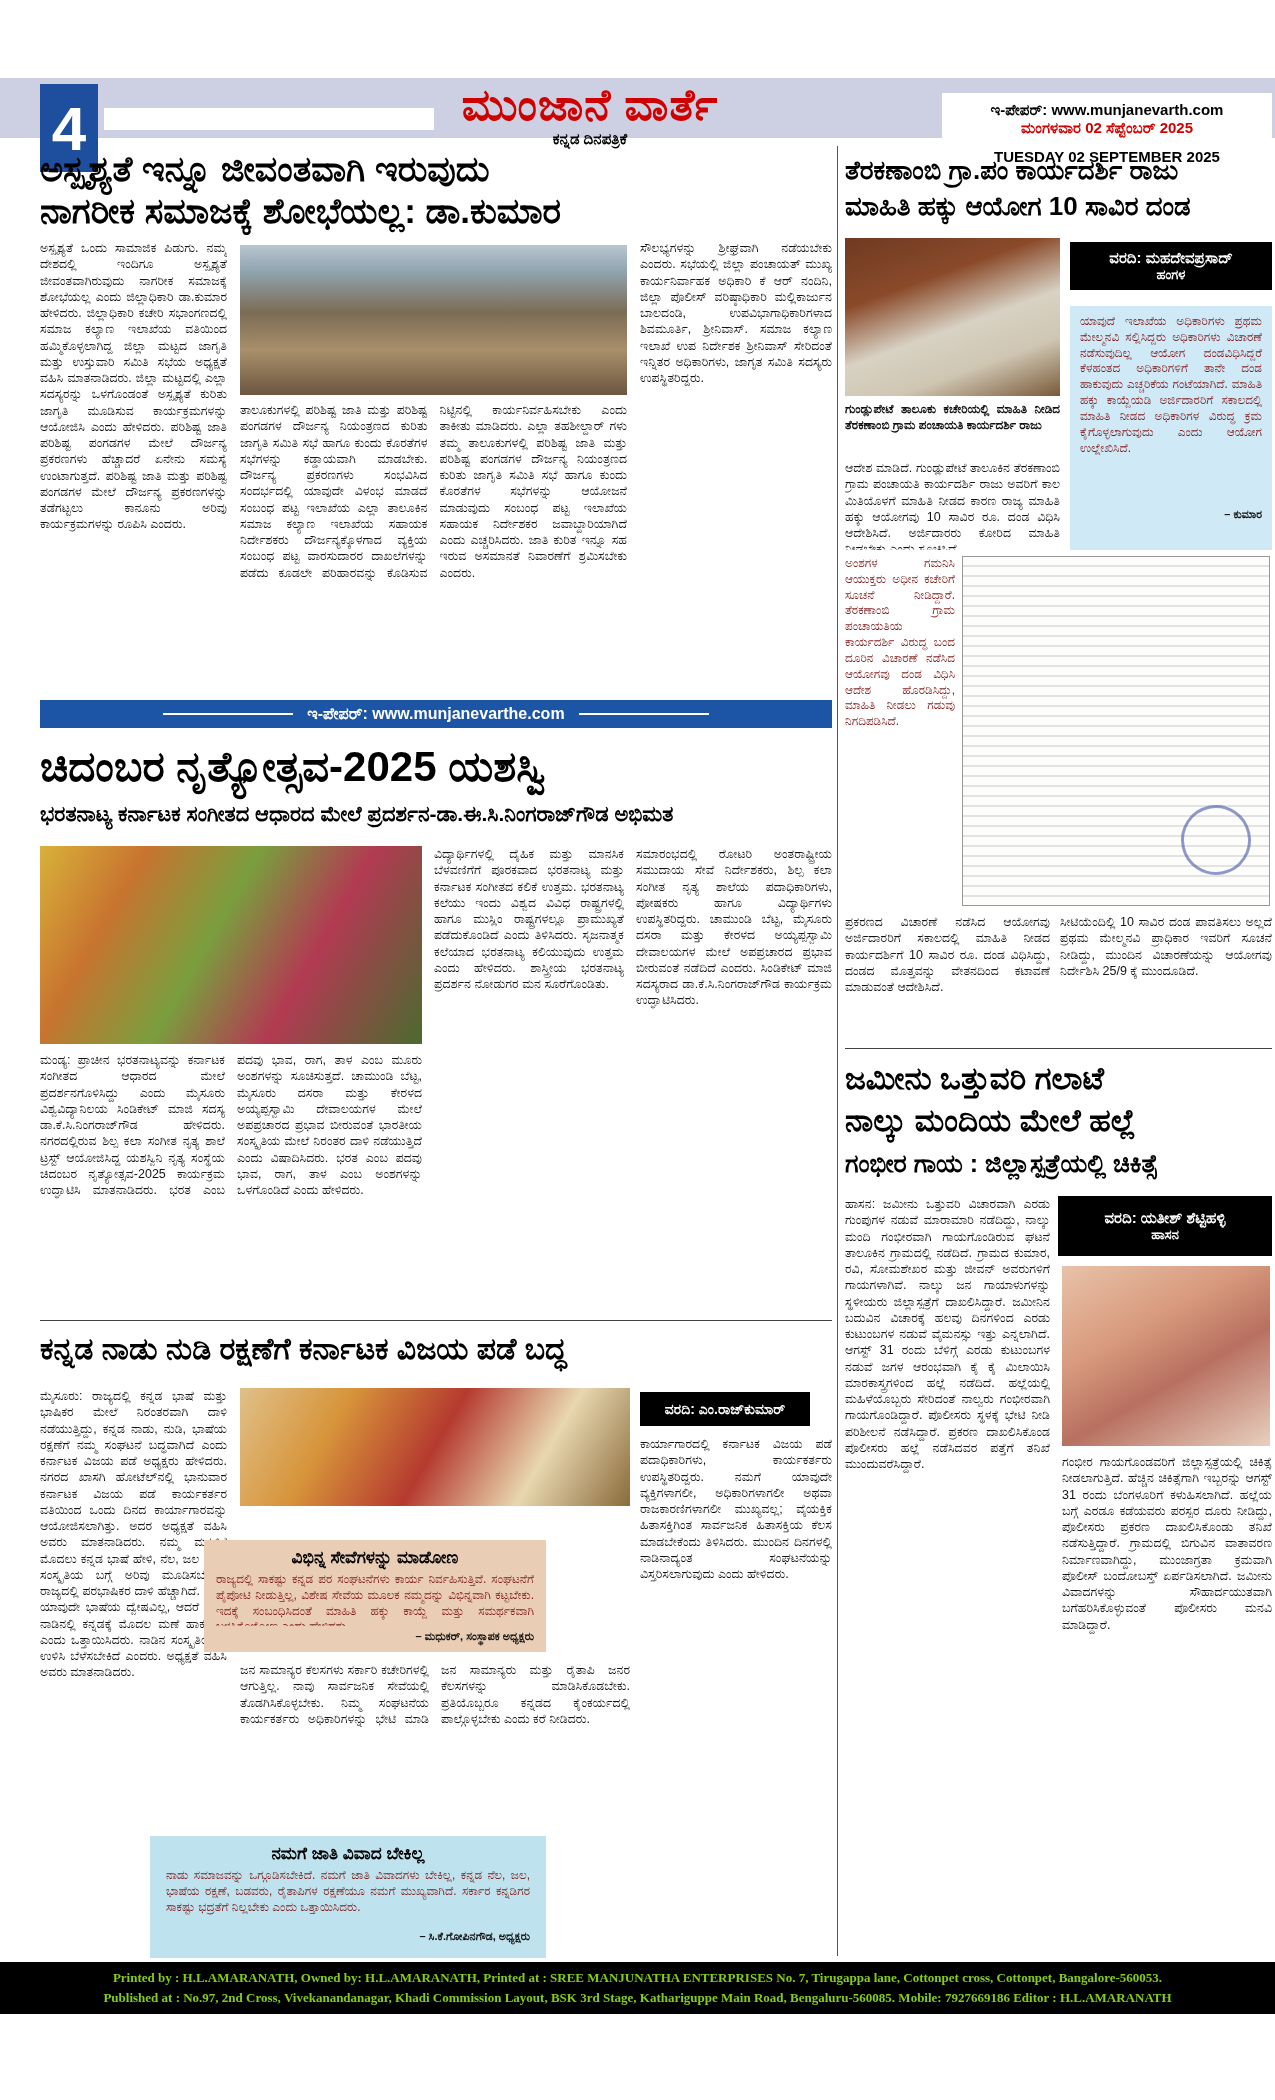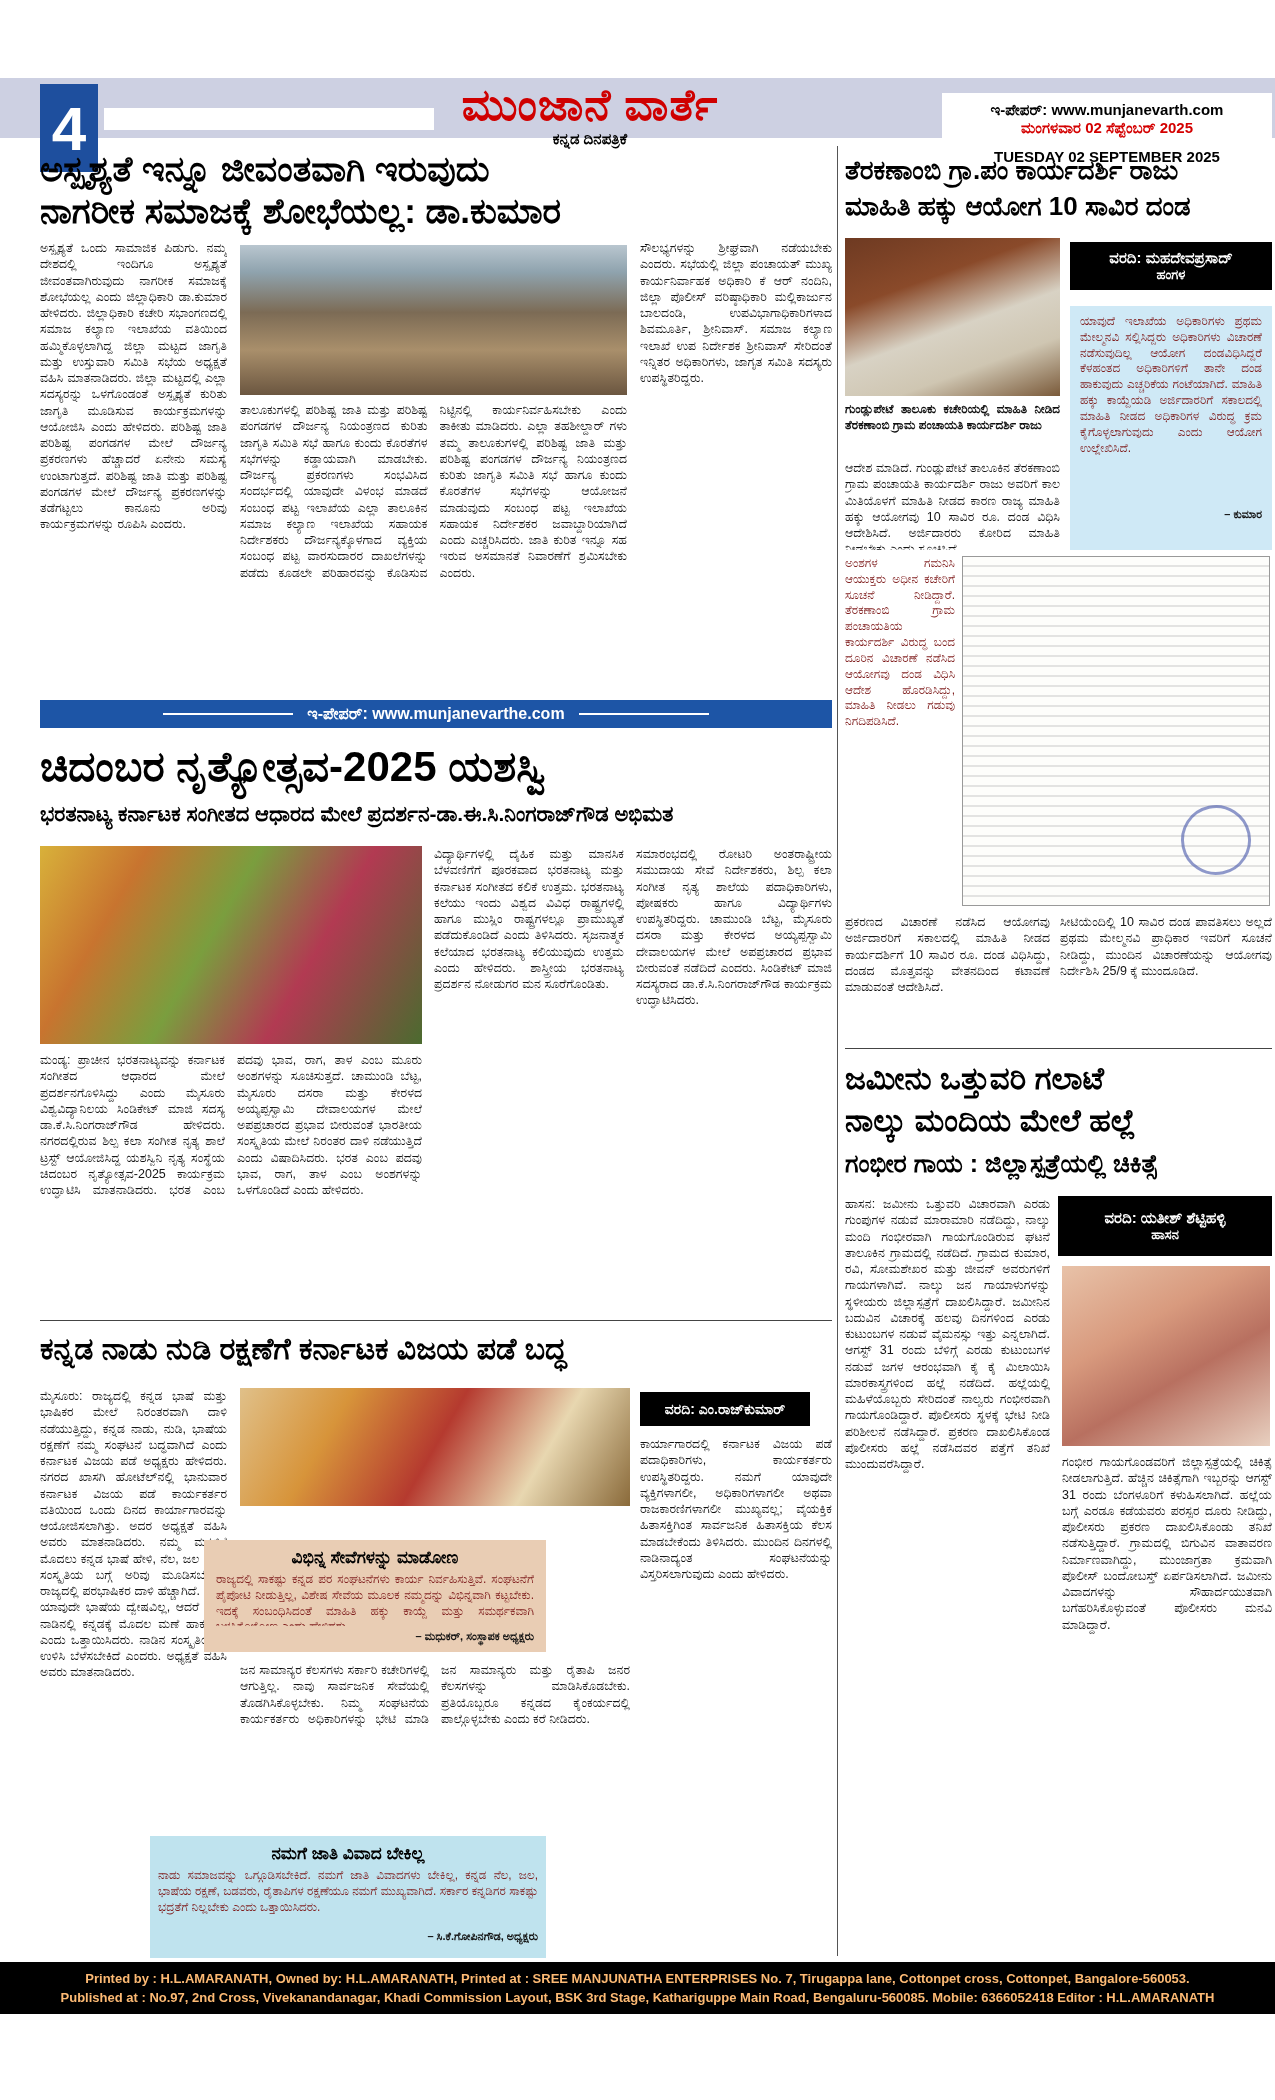--- a/index.html
+++ b/index.html
@@ -25,36 +25,36 @@
   #hdr-epaper{font-weight:bold;color:#000;font-size:15px;}
   #hdr-date-kn{font-weight:bold;color:#d40000;font-size:15px;}
   #hdr-date-en{font-weight:bold;color:#000;font-size:15px;text-align:center;}
   
   #urlbar{background:#1d55a6;color:#fff;display:flex;align-items:center;justify-content:center;gap:14px;}
   #urlbar .line{height:2px;background:#fff;flex:0 0 130px;}
   #urlbar span{font-weight:bold;font-size:16px;}
   
   .bluebox{background:#cfe9f6;padding:8px 10px;}
   .tanbox{background:#e9cdb4;padding:8px 12px;}
-  .paleblue{background:#bfe3ee;padding:8px 8px;}
+  .paleblue{background:#bfe3ee;padding:8px 16px;}
   .boxtitle{font-weight:bold;text-align:center;font-size:17px;margin-bottom:4px;color:#000;}
   .sign{text-align:right;font-weight:bold;font-size:11px;margin-top:4px;}
   .caption{font-weight:bold;font-size:12px;line-height:1.3;text-align:justify;overflow:hidden;}
   
   .ph-meeting{background:linear-gradient(180deg,#b9c6cf 0%,#8fa3ae 18%,#7c6b55 45%,#a98f6b 70%,#6b5640 100%);}
   .ph-officer{background:linear-gradient(160deg,#6e3a22 0%,#8a4a2a 30%,#d8d2c4 55%,#cfc6b2 75%,#7a5a3a 100%);}
   .ph-doc{background:#fdfdfb;border:1px solid #999;
           background-image:repeating-linear-gradient(180deg,#fdfdfb 0px,#fdfdfb 8px,#c9c9c9 9px,#fdfdfb 10px);}
   .ph-dance{background:linear-gradient(120deg,#d8b13a 0%,#c8742f 22%,#7a9e3e 45%,#b23a52 68%,#4b6b2f 100%);}
   .ph-group{background:linear-gradient(120deg,#e0c089 0%,#d7943a 25%,#b53a2f 50%,#e8d7b0 75%,#8a6a3a 100%);}
   .ph-injured{background:linear-gradient(150deg,#e8c2a8 0%,#d89a7e 35%,#b87060 60%,#e8d0c0 100%);}
   .stamp{position:absolute;right:18px;bottom:30px;width:64px;height:64px;border:3px solid #4455aa;
          border-radius:50%;opacity:.6;transform:rotate(-12deg);}
   
-  #footer{background:#000;color:#fdba74;display:flex;flex-direction:column;justify-content:center;gap:4px;}
+  #footer{background:#000;color:#84cc16;display:flex;flex-direction:column;justify-content:center;gap:4px;font-family:Liberation Serif, serif;}
   #footer div{text-align:center;font-size:13px;font-weight:bold;}
 </style>
 </head>
 <body>
 
 <div id="page">
 
   <div id="band" class="abs" style="left:0;top:78;width:1275px;height:60px;top:78px;"></div>
   <div id="whitestrip" class="abs" style="left:104px;top:108px;width:330px;height:22px;"></div>
   <div id="pnum" class="abs" style="left:40px;top:84px;width:58px;height:88px;font-size:62px;">4</div>
@@ -139,16 +139,16 @@
   <div class="abs byline-box" style="left:1058px;top:1196px;width:214px;height:60px;font-size:15px;">
     <div>ವರದಿ: ಯತೀಶ್ ಶೆಟ್ಟಿಹಳ್ಳಿ</div>
     <div style="font-size:13px;">ಹಾಸನ</div>
   </div>
   <div class="abs bt" style="left:845px;top:1196px;width:205px;height:756px;">ಹಾಸನ: ಜಮೀನು ಒತ್ತುವರಿ ವಿಚಾರವಾಗಿ ಎರಡು ಗುಂಪುಗಳ ನಡುವೆ ಮಾರಾಮಾರಿ ನಡೆದಿದ್ದು, ನಾಲ್ಕು ಮಂದಿ ಗಂಭೀರವಾಗಿ ಗಾಯಗೊಂಡಿರುವ ಘಟನೆ ತಾಲೂಕಿನ ಗ್ರಾಮದಲ್ಲಿ ನಡೆದಿದೆ. ಗ್ರಾಮದ ಕುಮಾರ, ರವಿ, ಸೋಮಶೇಖರ ಮತ್ತು ಜೀವನ್ ಅವರುಗಳಿಗೆ ಗಾಯಗಳಾಗಿವೆ. ನಾಲ್ಕು ಜನ ಗಾಯಾಳುಗಳನ್ನು ಸ್ಥಳೀಯರು ಜಿಲ್ಲಾಸ್ಪತ್ರೆಗೆ ದಾಖಲಿಸಿದ್ದಾರೆ. ಜಮೀನಿನ ಬದುವಿನ ವಿಚಾರಕ್ಕೆ ಹಲವು ದಿನಗಳಿಂದ ಎರಡು ಕುಟುಂಬಗಳ ನಡುವೆ ವೈಮನಸ್ಸು ಇತ್ತು ಎನ್ನಲಾಗಿದೆ. ಆಗಸ್ಟ್ 31 ರಂದು ಬೆಳಿಗ್ಗೆ ಎರಡು ಕುಟುಂಬಗಳ ನಡುವೆ ಜಗಳ ಆರಂಭವಾಗಿ ಕೈ ಕೈ ಮಿಲಾಯಿಸಿ ಮಾರಕಾಸ್ತ್ರಗಳಿಂದ ಹಲ್ಲೆ ನಡೆದಿದೆ. ಹಲ್ಲೆಯಲ್ಲಿ ಮಹಿಳೆಯೊಬ್ಬರು ಸೇರಿದಂತೆ ನಾಲ್ವರು ಗಂಭೀರವಾಗಿ ಗಾಯಗೊಂಡಿದ್ದಾರೆ. ಪೊಲೀಸರು ಸ್ಥಳಕ್ಕೆ ಭೇಟಿ ನೀಡಿ ಪರಿಶೀಲನೆ ನಡೆಸಿದ್ದಾರೆ. ಪ್ರಕರಣ ದಾಖಲಿಸಿಕೊಂಡ ಪೊಲೀಸರು ಹಲ್ಲೆ ನಡೆಸಿದವರ ಪತ್ತೆಗೆ ತನಿಖೆ ಮುಂದುವರೆಸಿದ್ದಾರೆ.</div>
   <div class="abs photo ph-injured" style="left:1062px;top:1266px;width:208px;height:180px;"></div>
   <div class="abs bt" style="left:1062px;top:1454px;width:210px;height:498px;">ಗಂಭೀರ ಗಾಯಗೊಂಡವರಿಗೆ ಜಿಲ್ಲಾಸ್ಪತ್ರೆಯಲ್ಲಿ ಚಿಕಿತ್ಸೆ ನೀಡಲಾಗುತ್ತಿದೆ. ಹೆಚ್ಚಿನ ಚಿಕಿತ್ಸೆಗಾಗಿ ಇಬ್ಬರನ್ನು ಆಗಸ್ಟ್ 31 ರಂದು ಬೆಂಗಳೂರಿಗೆ ಕಳುಹಿಸಲಾಗಿದೆ. ಹಲ್ಲೆಯ ಬಗ್ಗೆ ಎರಡೂ ಕಡೆಯವರು ಪರಸ್ಪರ ದೂರು ನೀಡಿದ್ದು, ಪೊಲೀಸರು ಪ್ರಕರಣ ದಾಖಲಿಸಿಕೊಂಡು ತನಿಖೆ ನಡೆಸುತ್ತಿದ್ದಾರೆ. ಗ್ರಾಮದಲ್ಲಿ ಬಿಗುವಿನ ವಾತಾವರಣ ನಿರ್ಮಾಣವಾಗಿದ್ದು, ಮುಂಜಾಗ್ರತಾ ಕ್ರಮವಾಗಿ ಪೊಲೀಸ್ ಬಂದೋಬಸ್ತ್ ಏರ್ಪಡಿಸಲಾಗಿದೆ. ಜಮೀನು ವಿವಾದಗಳನ್ನು ಸೌಹಾರ್ದಯುತವಾಗಿ ಬಗೆಹರಿಸಿಕೊಳ್ಳುವಂತೆ ಪೊಲೀಸರು ಮನವಿ ಮಾಡಿದ್ದಾರೆ.</div>
 
   <div id="footer" class="abs" style="left:0;top:1962px;width:1275px;height:52px;">
     <div>Printed by : H.L.AMARANATH, Owned by: H.L.AMARANATH, Printed at : SREE MANJUNATHA ENTERPRISES No. 7, Tirugappa lane, Cottonpet cross, Cottonpet, Bangalore-560053.</div>
-    <div>Published at : No.97, 2nd Cross, Vivekanandanagar, Khadi Commission Layout, BSK 3rd Stage, Kathariguppe Main Road, Bengaluru-560085. Mobile: 6366052418 Editor : H.L.AMARANATH</div>
+    <div>Published at : No.97, 2nd Cross, Vivekanandanagar, Khadi Commission Layout, BSK 3rd Stage, Kathariguppe Main Road, Bengaluru-560085. Mobile: 7927669186 Editor : H.L.AMARANATH</div>
   </div>
 
 </div>
 
 </body></html>

